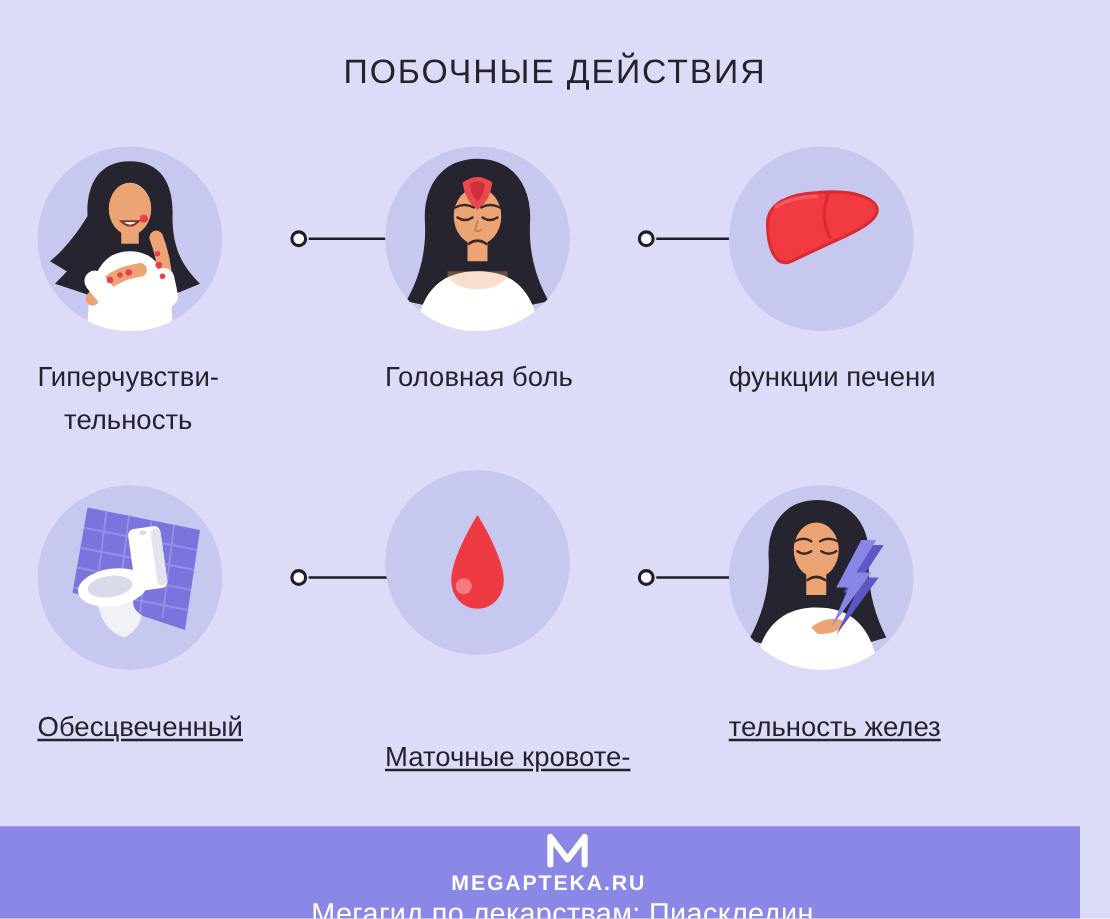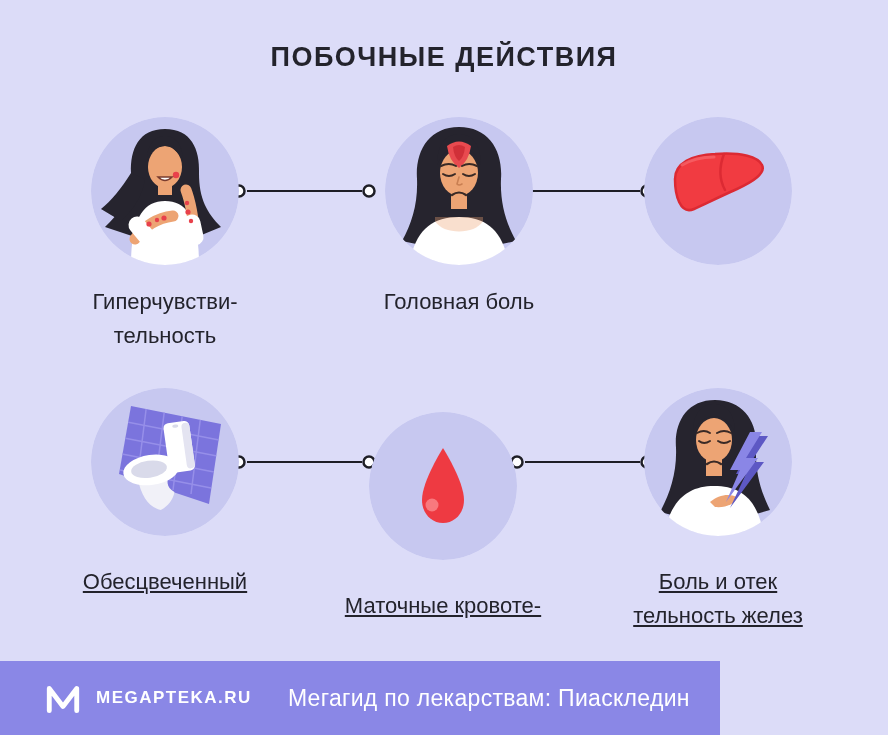--- a/index.html
+++ b/index.html
@@ -12,40 +12,40 @@
   }
   *{box-sizing:border-box;}
   body{margin:0;background:#fff;}
   .canvas{
     position:relative;width:888px;height:735px;overflow:hidden;
     background:var(--background);
     font-family:"Liberation Sans", sans-serif;
   }
   .title{
     position:absolute;top:42px;left:0;width:100%;
-    text-align:center;font-size:27px;font-weight:bold;
+    text-align:center;font-size:27px;font-weight:normal;
     letter-spacing:1.5px;color:var(--text);
   }
   .cell{
     position:absolute;width:270px;
-    display:flex;flex-direction:column;align-items:center;
+    display:flex;flex-direction:column;align-items:flex-start;
   }
   .cell svg.illu{display:block;width:148px;height:148px;}
   .label{
     margin-top:20px;text-align:center;
     font-size:22px;line-height:34px;font-weight:500;
     color:var(--text);white-space:nowrap;
   }
   .row2 .label{margin-top:29px;text-decoration:underline;}
-  .c1{left:30px;top:117px;}  .c2{left:324px;top:117px;}  .c3{left:583px;top:117px;}
-  .c4{left:30px;top:388px;}  .c5{left:308px;top:412px;}  .c6{left:583px;top:388px;}
+  .c1{left:30px;top:117px;}  .c2{left:308px;top:117px;}  .c3{left:583px;top:117px;}
+  .c4{left:30px;top:388px;}  .c5{left:308px;top:376px;gap:36px;}  .c6{left:583px;top:388px;}
   .connectors{position:absolute;left:0;top:0;width:888px;height:735px;pointer-events:none;}
   .footer{
-    position:absolute;left:0;top:661px;width:720px;height:74px;
-    background:var(--footer-bar);display:flex;align-items:center;color:#fff;
+    position:absolute;left:0;top:661px;width:864px;height:74px;
+    background:var(--footer-bar);display:flex;align-items:center;color:#fff;flex-direction:column;
   }
   .footer .logo{margin-left:44px;flex:none;}
   .brand{margin-left:14px;font-weight:bold;font-size:17px;letter-spacing:1.5px;}
   .caption{margin-left:36px;font-weight:normal;font-size:23px;letter-spacing:0.3px;}
 </style>
 </head>
 <body>
 
 <div class="canvas">
 
@@ -146,20 +146,21 @@
           </clipPath>
         </defs>
       <g clip-path="url(#cp3)">
         <circle cx="74" cy="74" r="74" fill="#c7c8f0"></circle>
         <path d="M31,62 C31,46 48,38 71,37 C98,35 114,40 118,48 C122,56 110,64 93,72 C75,80 61,87 50,92 C36,98 31,78 31,62 Z" fill="#f13b41" stroke="#dc2a33" stroke-width="2.5" stroke-linejoin="round"></path>
         <path d="M80,37 C75,50 75,62 81,73" stroke="#dc2a33" stroke-width="2.5" fill="none" stroke-linecap="round"></path>
         <path d="M38,48 C48,42 60,40 70,40" stroke="#f8696e" stroke-width="3" fill="none" stroke-linecap="round" opacity="0.7"></path>
       </g>
     </svg>
     <div class="label">
+      <div>функции печени</div>
     </div>
   </div>
 
   <div class="cell c4 row2">
     <svg class="illu" viewBox="0 0 148 148">
       <defs>
         <clipPath id="cp4">
             <circle cx="74" cy="74" r="74"></circle>
           </clipPath>
         <clipPath id="wall4">
@@ -230,21 +231,20 @@
         <path d="M55,53 Q60,57 66,53" stroke="#3a2a26" stroke-width="2" fill="none" stroke-linecap="round"></path>
         <path d="M74,53 Q80,57 86,53" stroke="#3a2a26" stroke-width="2" fill="none" stroke-linecap="round"></path>
         <path d="M63,76 Q70,71 77,76" stroke="#3a2a26" stroke-width="2.2" fill="none" stroke-linecap="round"></path>
         <path d="M20,148 C26,112 44,98 70,98 C98,98 114,112 120,148 Z" fill="#ffffff"></path>
         <path d="M66,114 C74,107 85,105 93,109 C91,116 82,120 71,119 Z" fill="#eda474"></path>
         <polygon points="112,48 92,86 102,86 86,120 120,74 107,74 124,48" fill="#5d58c4"></polygon>
         <polygon points="106,44 86,82 96,82 82,114 114,70 102,70 118,44" fill="#8a86e6"></polygon>
       </g>
     </svg>
     <div class="label">
-      <div>Боль и отек</div>
       <div>тельность желез</div>
     </div>
   </div>
 
   <div class="footer">
     <svg class="logo" width="38" height="36" viewBox="0 0 36 34">
       <path d="M5,29 L5,8 L18,25 L31,8 L31,29" fill="none" stroke="#ffffff" stroke-width="4.6" stroke-linecap="round" stroke-linejoin="round"></path>
     </svg>
     <span class="brand">MEGAPTEKA.RU</span>
     <span class="caption">Мегагид по лекарствам: Пиаскледин</span>

